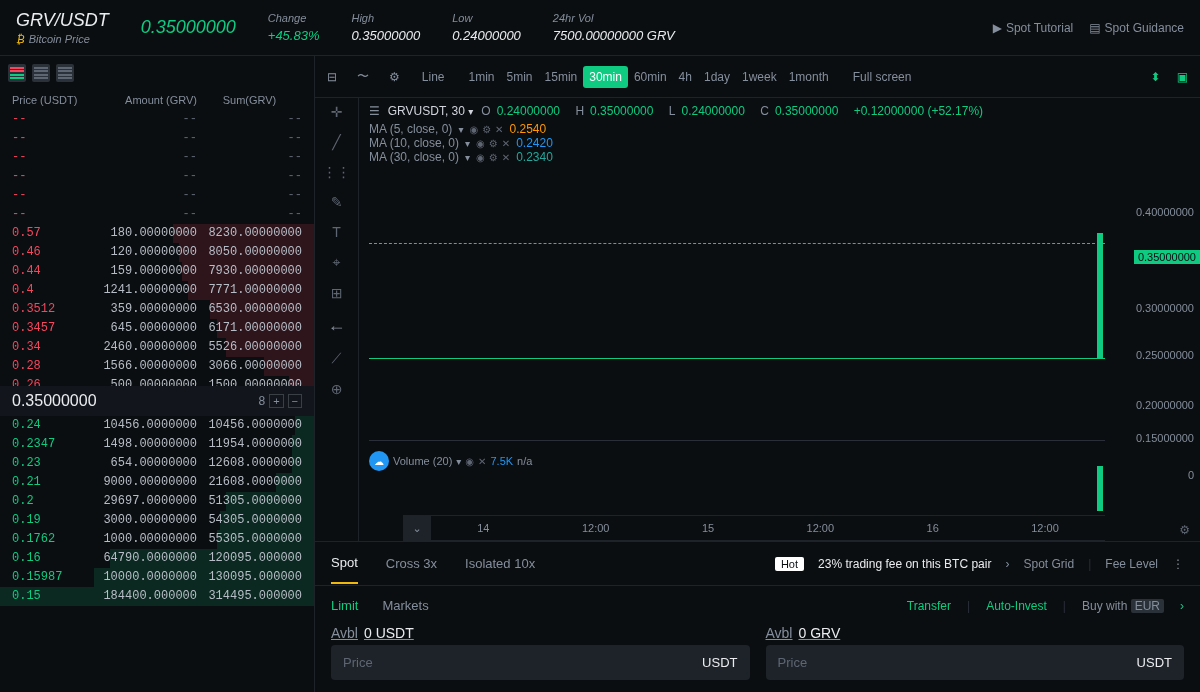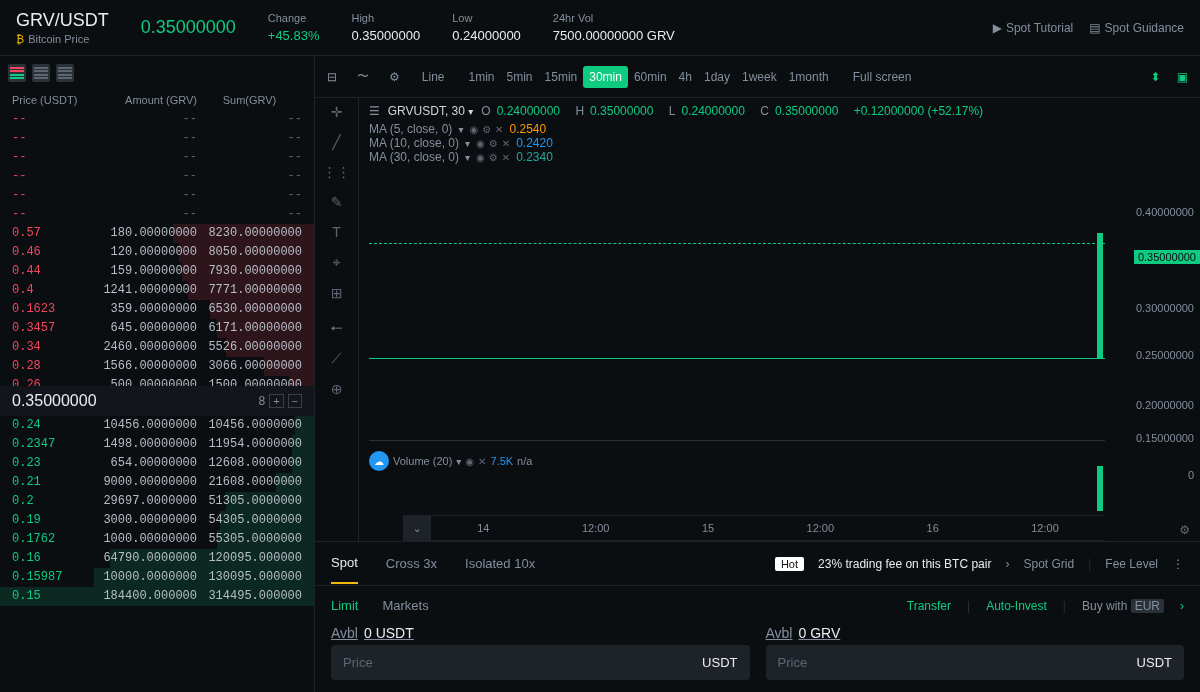--- a/index.html
+++ b/index.html
@@ -1,19 +1,19 @@
 <!DOCTYPE html>
 <html><head>
 <meta charset="utf-8">
 <style>
 * { margin: 0; padding: 0; box-sizing: border-box; }
 body { background: #0b0e11; color: #848e9c; font-family: Arial, sans-serif; font-size: 12px; width: 1200px; height: 692px; overflow: hidden; }
 
 .header { height: 56px; display: flex; align-items: center; padding: 0 16px; border-bottom: 1px solid #1e2329; }
-.pair-info { display: flex; align-items: center; gap: 32px; }
+.pair-info { display: flex; align-items: center; gap: 32px; font-style: italic; }
 .pair-name { color: #eaecef; font-size: 18px; font-weight: 500; }
 .pair-sub { color: #848e9c; font-size: 11px; display: flex; align-items: center; gap: 4px; }
 .pair-col { display: flex; flex-direction: column; gap: 2px; }
 .big-price { color: #0ecb81; font-size: 18px; font-weight: 500; }
 .stat-col { display: flex; flex-direction: column; gap: 4px; }
 .stat-label { color: #848e9c; font-size: 11px; }
 .stat-val { color: #eaecef; font-size: 13px; }
 .stat-val.green { color: #0ecb81; }
 .header-right { margin-left: auto; display: flex; gap: 16px; align-items: center; font-size: 12px; }
 .header-link { color: #848e9c; cursor: pointer; display: flex; align-items: center; gap: 4px; }
@@ -233,21 +233,21 @@
           <div>7930.00000000</div>
           <div class="depth" style="width:42%"></div>
         </div>
         <div class="ob-row ask">
           <div>0.4</div>
           <div>1241.00000000</div>
           <div>7771.00000000</div>
           <div class="depth" style="width:40%"></div>
         </div>
         <div class="ob-row ask">
-          <div>0.1623</div>
+          <div>0.3512</div>
           <div>359.00000000</div>
           <div>6530.00000000</div>
           <div class="depth" style="width:33%"></div>
         </div>
         <div class="ob-row ask">
           <div>0.3457</div>
           <div>645.00000000</div>
           <div>6171.00000000</div>
           <div class="depth" style="width:31%"></div>
         </div>

